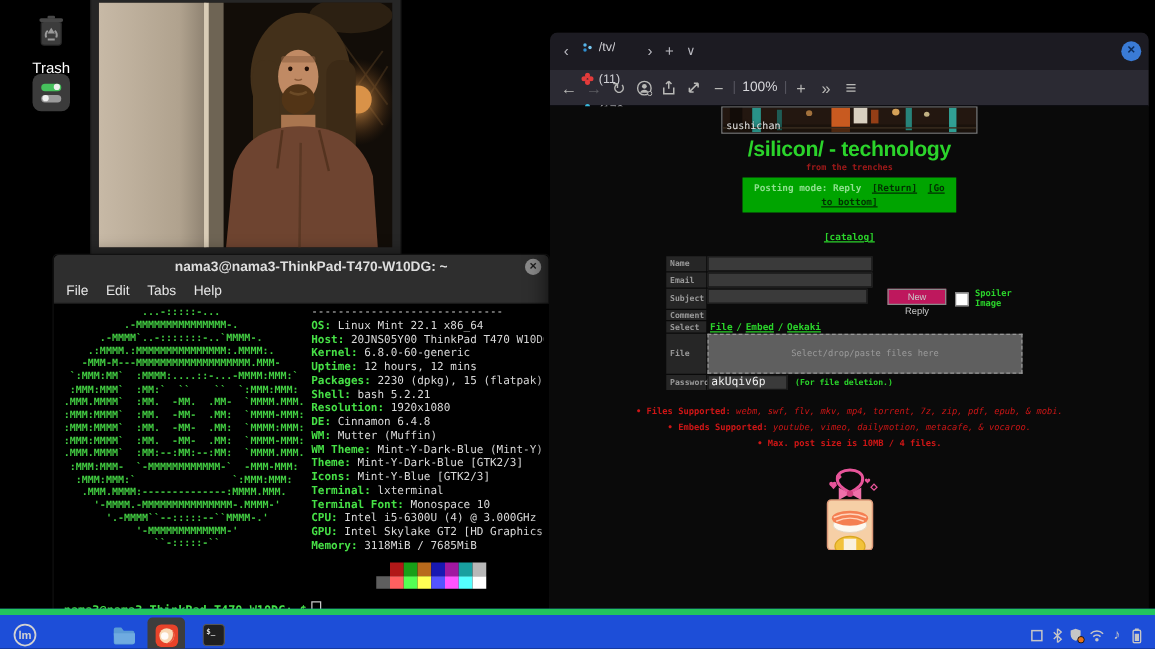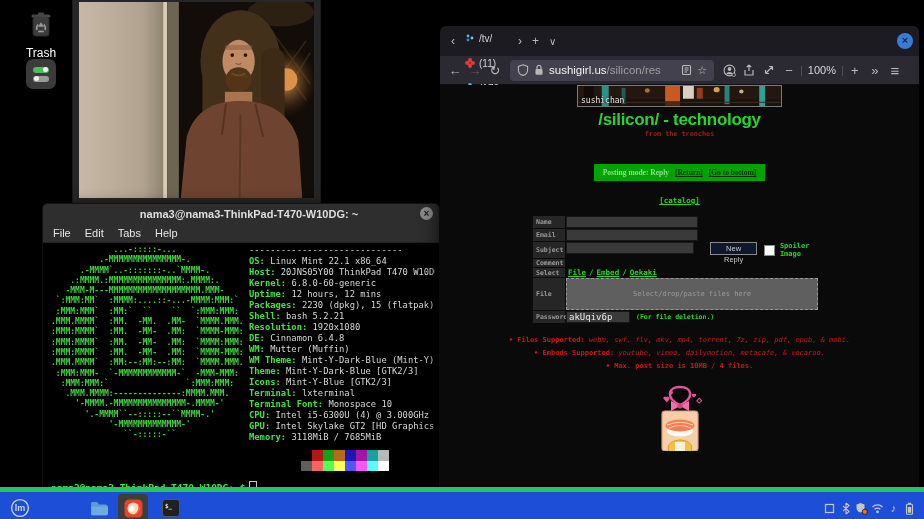--- a/index.html
+++ b/index.html
@@ -69,31 +69,31 @@
   .zoom-label{font-size:11px;color:#d7d7db;padding:0 3px;flex:none;}
   .tb-sep{color:#55545e;font-size:11px;flex:none;}
   .ff-content{position:relative;height:403px;background:#0a0a0a;overflow:hidden;font-family:"DejaVu Sans Mono",monospace;}
 
   
   .banner{position:relative;width:205px;height:22px;margin:0 auto;border:1px solid #7a7a7a;box-sizing:border-box;overflow:hidden;}
   .banner svg{display:block;width:100%;height:100%;}
   .banner-cap{position:absolute;left:3px;bottom:1px;font-size:8px;color:#e9e9e9;text-shadow:0 0 2px #000;}
   .board-title{margin-top:3px;text-align:center;font-family:"Liberation Sans",sans-serif;font-weight:bold;font-size:17px;letter-spacing:-0.3px;color:#2bd42b;line-height:20px;}
   .board-sub{text-align:center;font-size:6.8px;font-weight:bold;color:#a01a1a;line-height:9px;}
-  .postmode{width:171px;margin:25px auto 0;background:#00a400;padding:3px 4px;box-sizing:border-box;text-align:center;font-size:7.5px;font-weight:bold;line-height:11px;font-family:Liberation Serif, serif;}
+  .postmode{width:171px;margin:3px auto 0;background:#00a400;padding:3px 4px;box-sizing:border-box;text-align:center;font-size:7.5px;font-weight:bold;line-height:11px;}
   .pm-text{color:#8fe08f;}
   .pm-link{color:#013001;text-decoration:underline;margin-left:4px;}
   .catalog-row{text-align:center;margin-top:7px;}
   .catalog-row a{color:#2bd42b;font-size:7.5px;font-weight:bold;text-decoration:underline;}
 
   .postform{margin:9px 0 0 93px;width:300px;}
   .frow{display:flex;margin-bottom:1px;align-items:stretch;}
   .flabel{width:32px;flex:none;background:#262626;color:#9a9a9a;font-size:6.5px;font-weight:bold;padding:0 3px;margin-right:1px;display:flex;align-items:center;box-sizing:border-box;}
   .finput{background:#3a3a3a;border:1px solid #181818;height:12px;width:132px;box-sizing:border-box;font-size:9px;color:#eee;padding:0 2px;}
-  .btn-newreply{margin-left:16px;height:13px;background:#0f172a;border:1px solid #8a8a8a;color:#c9c9c9;font-size:7.5px;font-family:"Liberation Sans",sans-serif;padding:0 5px;line-height:11px;}
+  .btn-newreply{margin-left:16px;height:13px;background:#be185d;border:1px solid #8a8a8a;color:#c9c9c9;font-size:7.5px;font-family:"Liberation Sans",sans-serif;padding:0 5px;line-height:11px;}
   .chk{margin-left:7px;width:9px;height:9px;background:#fff;border:1px solid #888;align-self:center;}
   .spoiler-lbl{margin-left:5px;color:#2bd42b;font-size:7px;font-weight:bold;align-self:center;}
   .comment-box{width:258px;height:55px;background:#3a3a3a;border:2px solid #5596d8;box-sizing:border-box;padding:2px 3px;font-size:7.2px;line-height:12px;color:#f0f0f0;overflow:hidden;}
   .sq{text-decoration:underline wavy #e03030 1px;text-underline-offset:1px;}
   .caret{display:inline-block;width:1px;height:8px;background:#eee;vertical-align:-1px;}
   .select-links{display:flex;align-items:center;font-size:7.5px;font-weight:bold;color:#2bd42b;gap:3px;padding-left:2px;}
   .select-links a{color:#2bd42b;text-decoration:underline;}
   .dropzone{width:252px;height:32px;background:#5f5f5f;border:1px dashed #979797;box-sizing:border-box;display:flex;align-items:center;justify-content:center;font-size:7px;color:#9b9b9b;}
   .pw-input{width:64px;}
   .pw-hint{margin-left:6px;color:#2bd42b;font-size:6.5px;font-weight:bold;align-self:center;}
@@ -340,35 +340,20 @@
         </div>
       <span class="ff-navbtn">›</span>
       <span class="ff-navbtn">+</span>
       <span class="ff-navbtn" style="font-size:10px;">∨</span>
       <span class="ff-winclose">×</span>
     </div>
     <div class="ff-toolbar">
       <span class="tb-ico">←</span>
       <span class="tb-ico dim">→</span>
       <span class="tb-ico">↻</span>
-      <div class="urlbar">
-        <svg width="12" height="12" viewBox="0 0 12 12">
-          <path d="M6 0.8 L10.6 2.4 V6 C10.6 9 8.6 10.8 6 11.4 C3.4 10.8 1.4 9 1.4 6 V2.4 Z" fill="none" stroke="#b8b8b6" stroke-width="1.1"></path>
-        </svg>
-        <svg width="10" height="12" viewBox="0 0 10 12">
-          <rect x="1.5" y="5" width="7" height="5.8" rx="1" fill="#b8b8b6"></rect>
-          <path d="M3 5 V3.4 a2 2 0 0 1 4 0 V5" fill="none" stroke="#b8b8b6" stroke-width="1.2"></path>
-        </svg>
-        <span class="url-text"><span class="url-domain">sushigirl.us</span><span class="url-path">/silicon/res</span></span>
-        <svg width="11" height="12" viewBox="0 0 11 12">
-          <rect x="1.5" y="1.5" width="8" height="9" rx="1" fill="none" stroke="#b8b8b6" stroke-width="1.1"></rect>
-          <path d="M3.5 4 h4 M3.5 6 h4 M3.5 8 h2.5" stroke="#b8b8b6" stroke-width="1"></path>
-        </svg>
-        <span style="color:#b8b8b6;font-size:11px;">☆</span>
-      </div>
       <span class="tb-ico">
         <svg width="13" height="13" viewBox="0 0 13 13">
           <circle cx="6.5" cy="6.5" r="5.4" fill="none" stroke="#b8b8b6" stroke-width="1.1"></circle>
           <circle cx="6.5" cy="5" r="1.9" fill="#b8b8b6"></circle>
           <path d="M3 10.2 a3.8 3.8 0 0 1 7 0" fill="#b8b8b6"></path>
           <circle cx="10.8" cy="10.8" r="1.7" fill="#2b2a33" stroke="#b8b8b6" stroke-width="0.8"></circle>
         </svg>
       </span>
       <span class="tb-ico">
         <svg width="12" height="13" viewBox="0 0 12 13">

